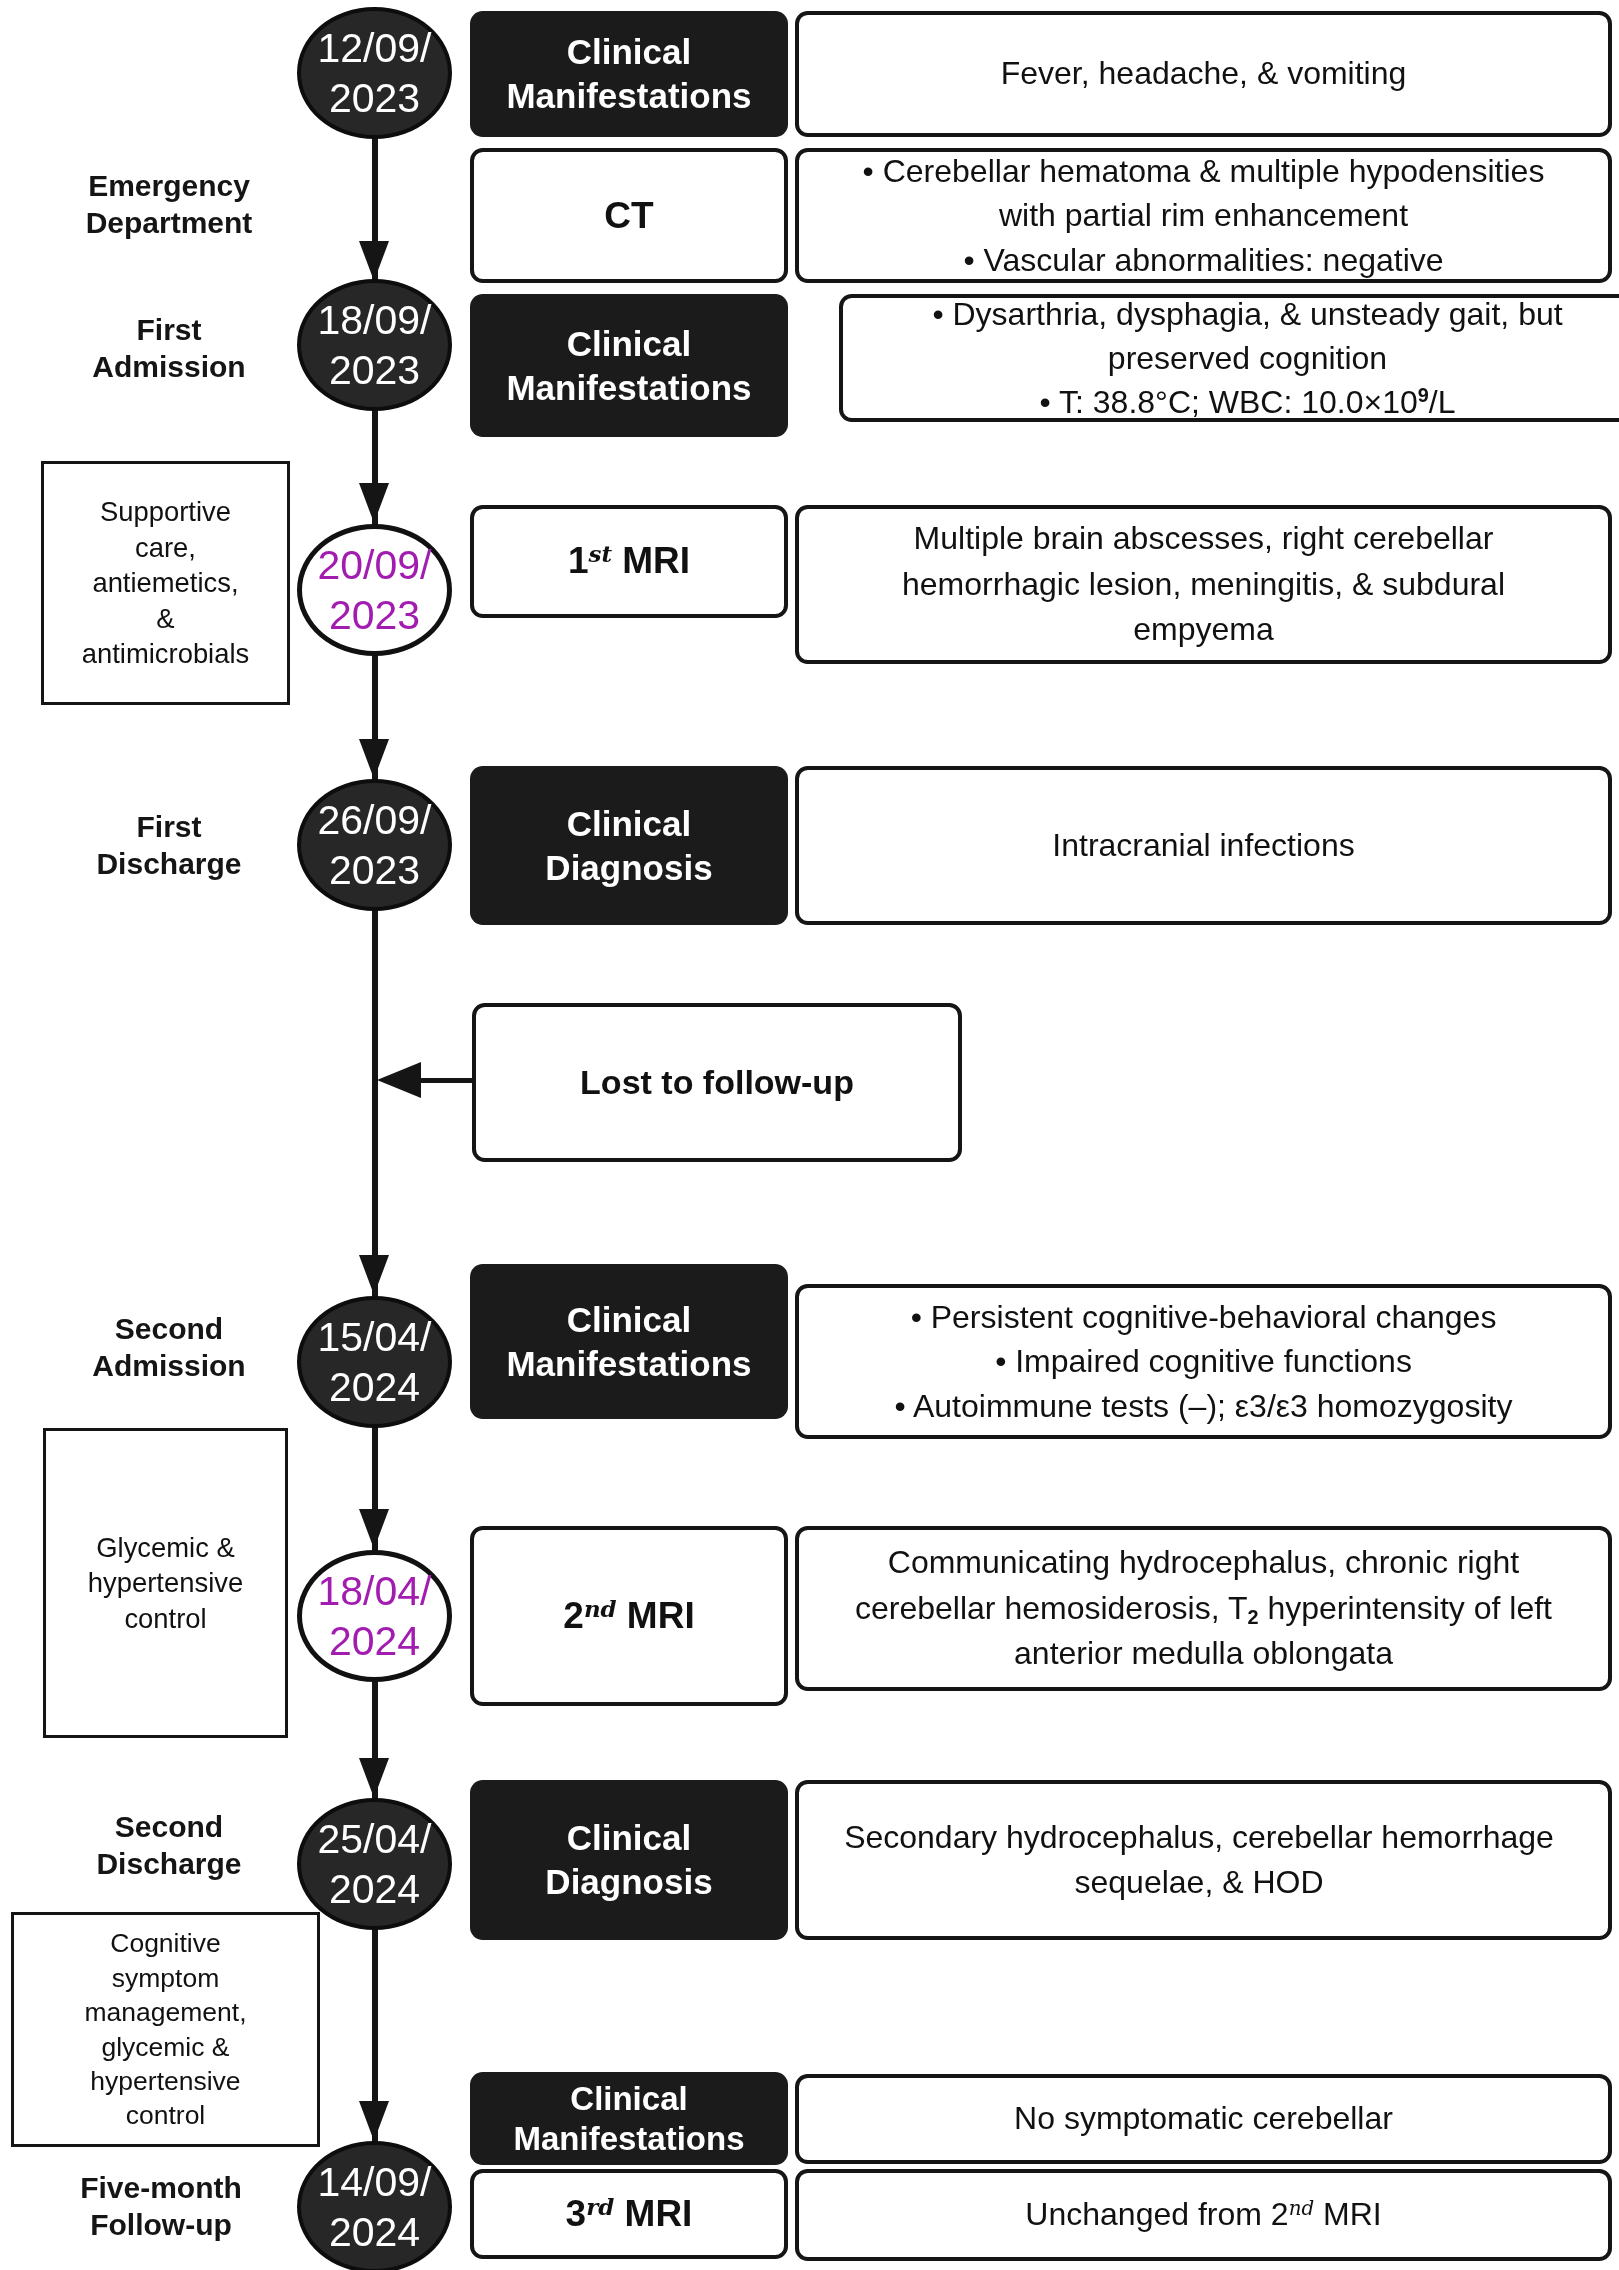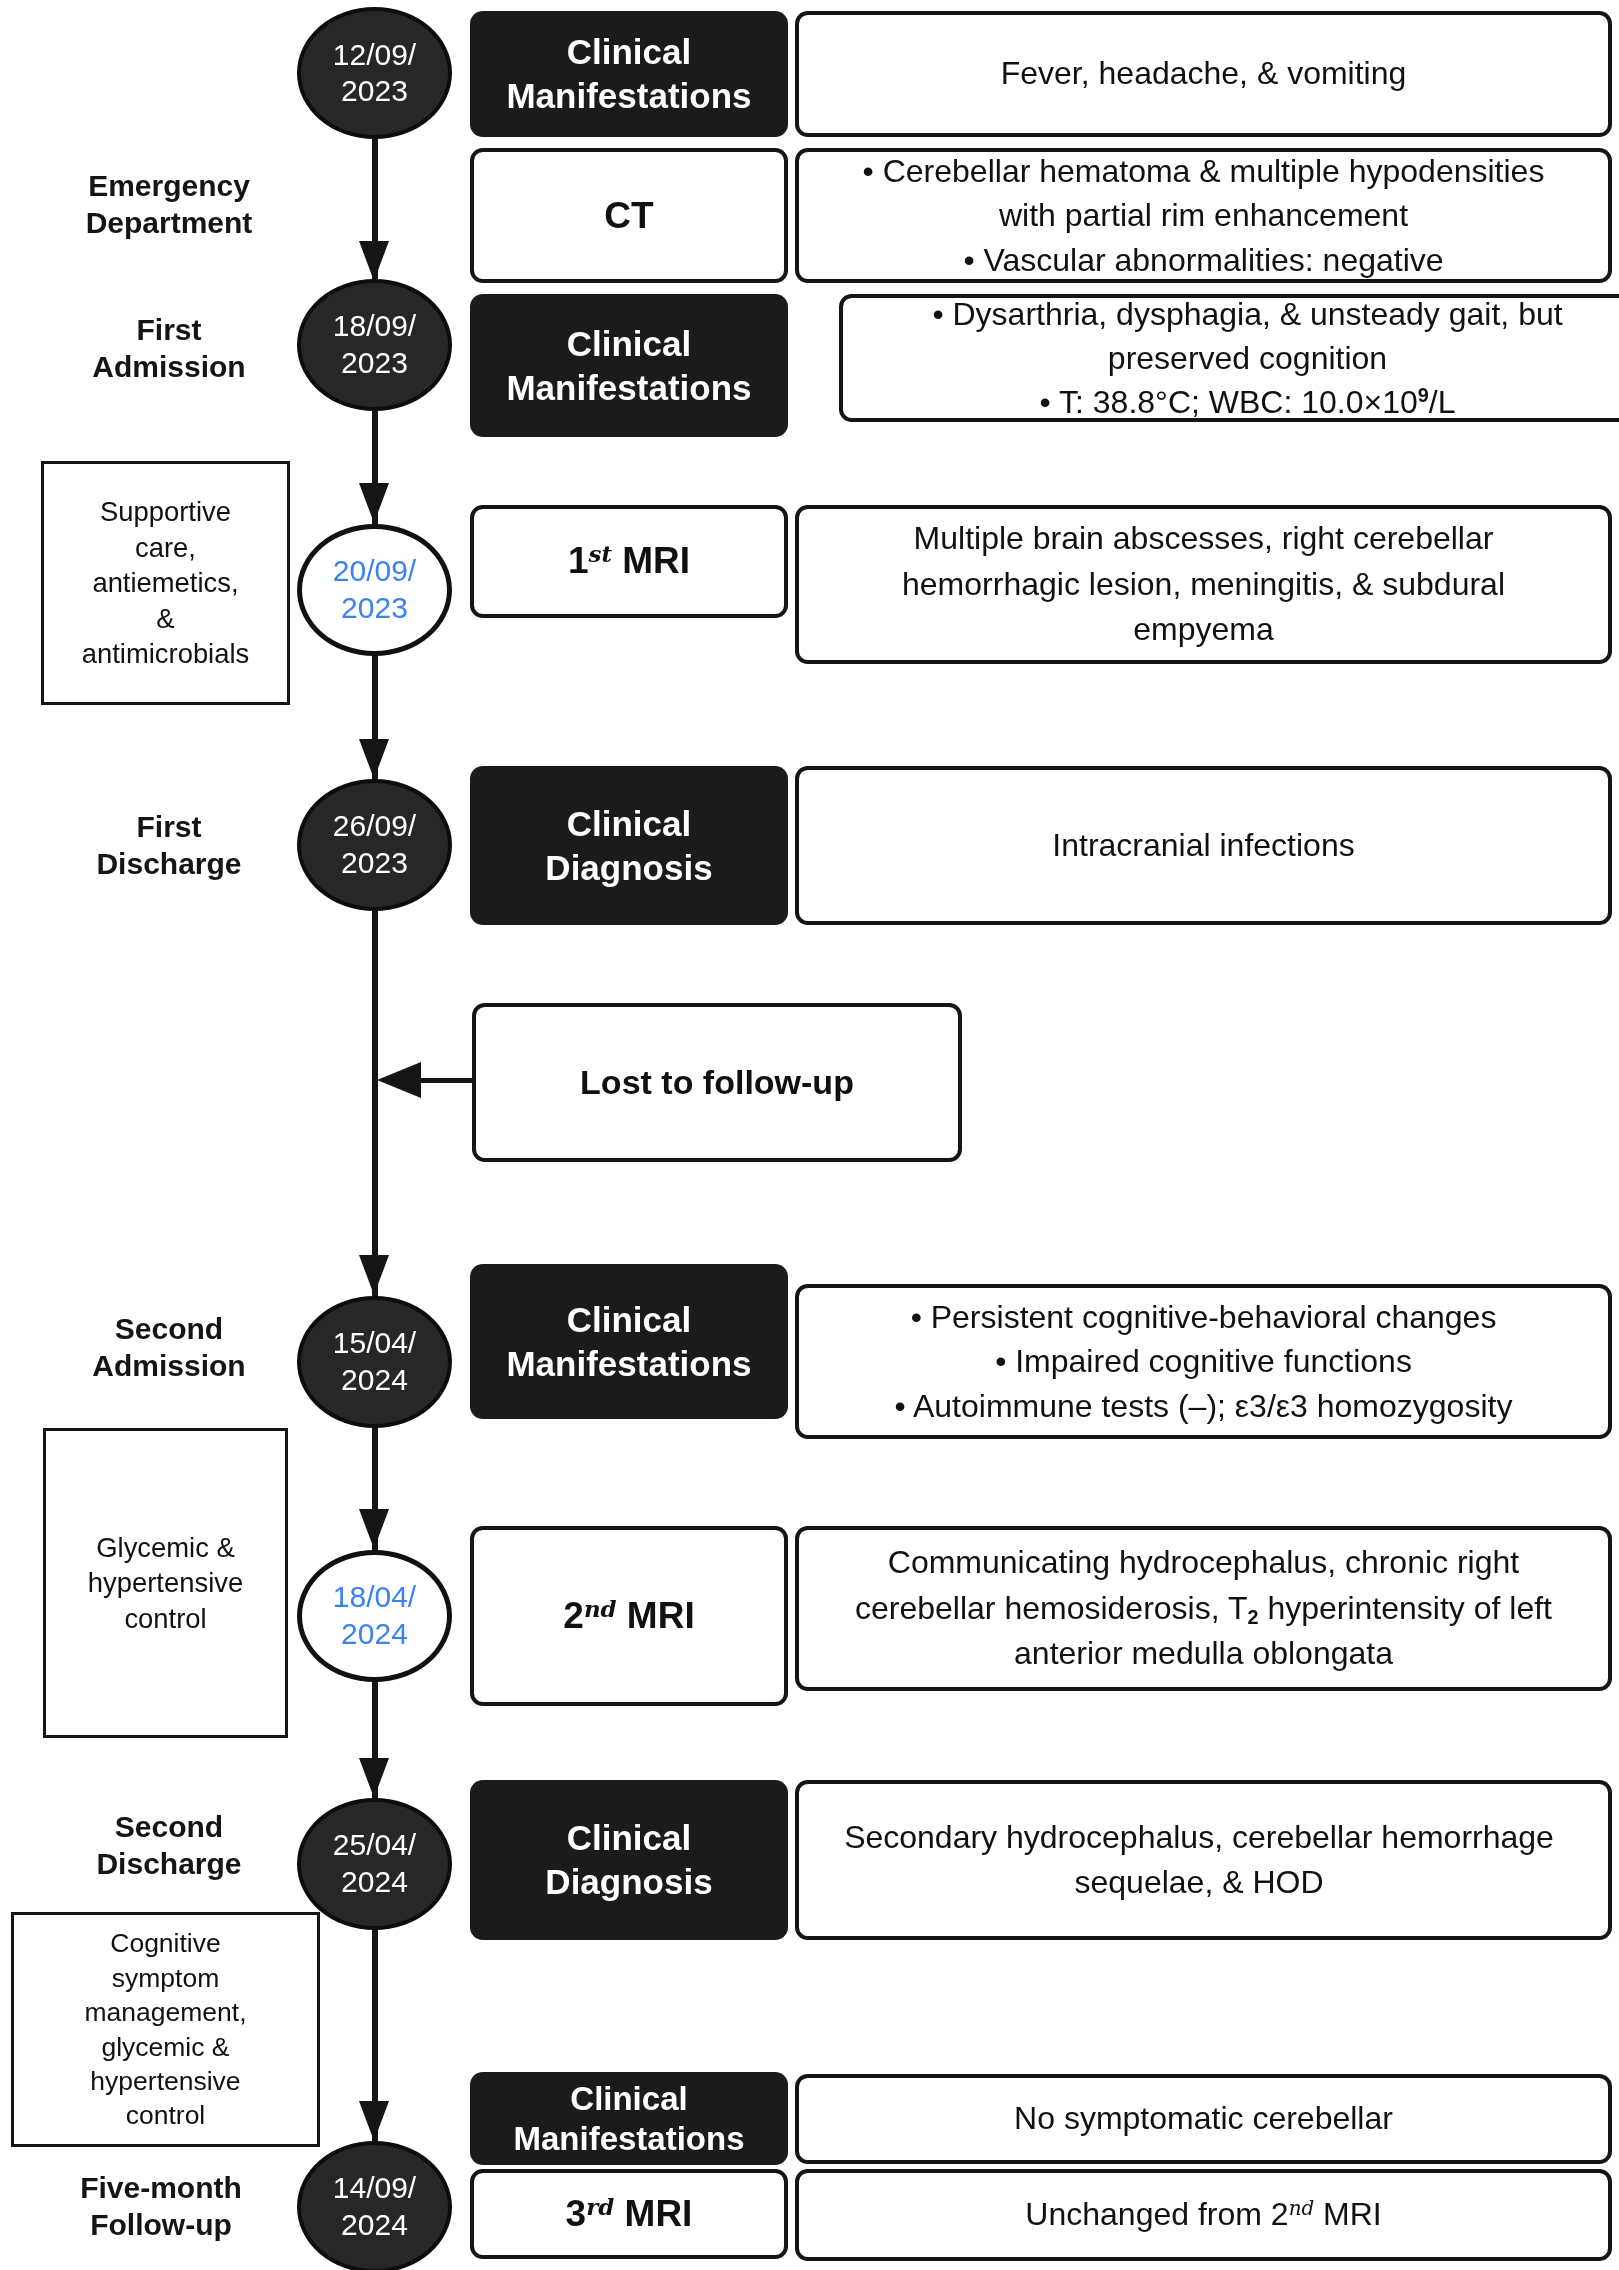--- a/index.html
+++ b/index.html
@@ -11,23 +11,23 @@
   
   .tl-line{left:372px;top:75px;width:5.5px;height:2132px;background:#151515;z-index:1;}
   .arrow-down{width:0;height:0;border-left:15.5px solid transparent;border-right:15.5px solid transparent;
     border-top:40px solid #151515;left:359px;z-index:2;}
   .h-line{background:#151515;z-index:1;}
   .arrow-left{width:0;height:0;border-top:18.3px solid transparent;border-bottom:18.3px solid transparent;
     border-right:44px solid #151515;z-index:2;}
   
   .node{left:297px;width:155px;height:132px;border-radius:50%;z-index:3;
     display:flex;align-items:center;justify-content:center;text-align:center;
-    font-size:30px;line-height:1.22;white-space:pre-line;font-weight:400;}
+    font-size:41px;line-height:1.22;white-space:pre-line;font-weight:400;}
   .node.dark{background:#272727;border:4.6px solid #0d0d0d;color:#ffffff;}
-  .node.light{background:#ffffff;border:5.5px solid #111111;color:#3b82f6;}
+  .node.light{background:#ffffff;border:5.5px solid #111111;color:#a21caf;}
   
   .stage{width:274px;text-align:center;font-weight:bold;font-size:30px;line-height:1.24;
     white-space:pre-line;color:#151515;z-index:2;}
   
   .ibox{background:#ffffff;border:3.7px solid #151515;display:flex;align-items:center;justify-content:center;
     text-align:center;font-size:27.4px;line-height:1.3;white-space:pre-line;z-index:2;}
   
   .mid{left:470px;width:318px;border-radius:12.8px;display:flex;align-items:center;justify-content:center;
     text-align:center;z-index:3;}
   .mid.black{background:#1b1b1b;color:#ffffff;font-weight:bold;font-size:35px;line-height:1.25;white-space:pre-line;}

